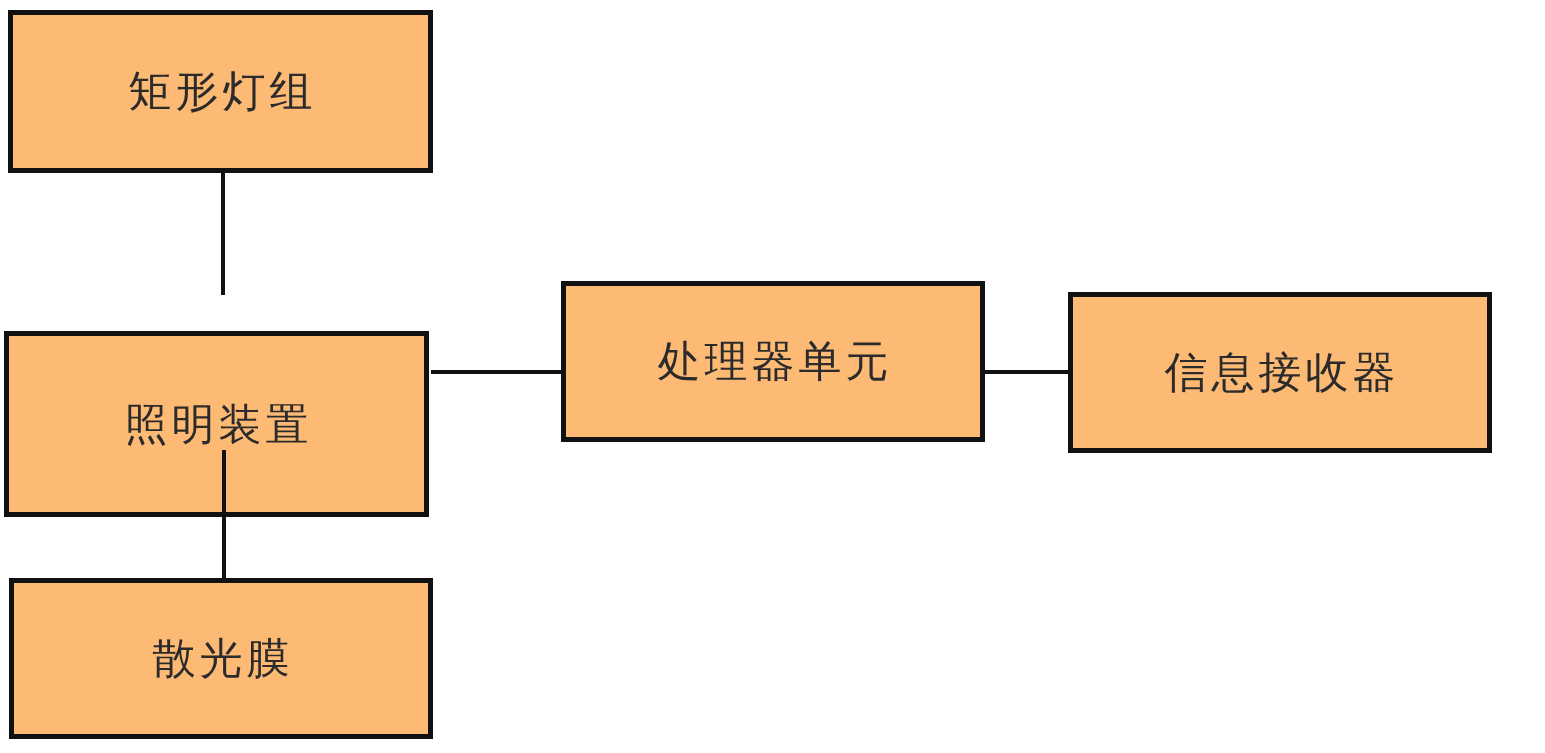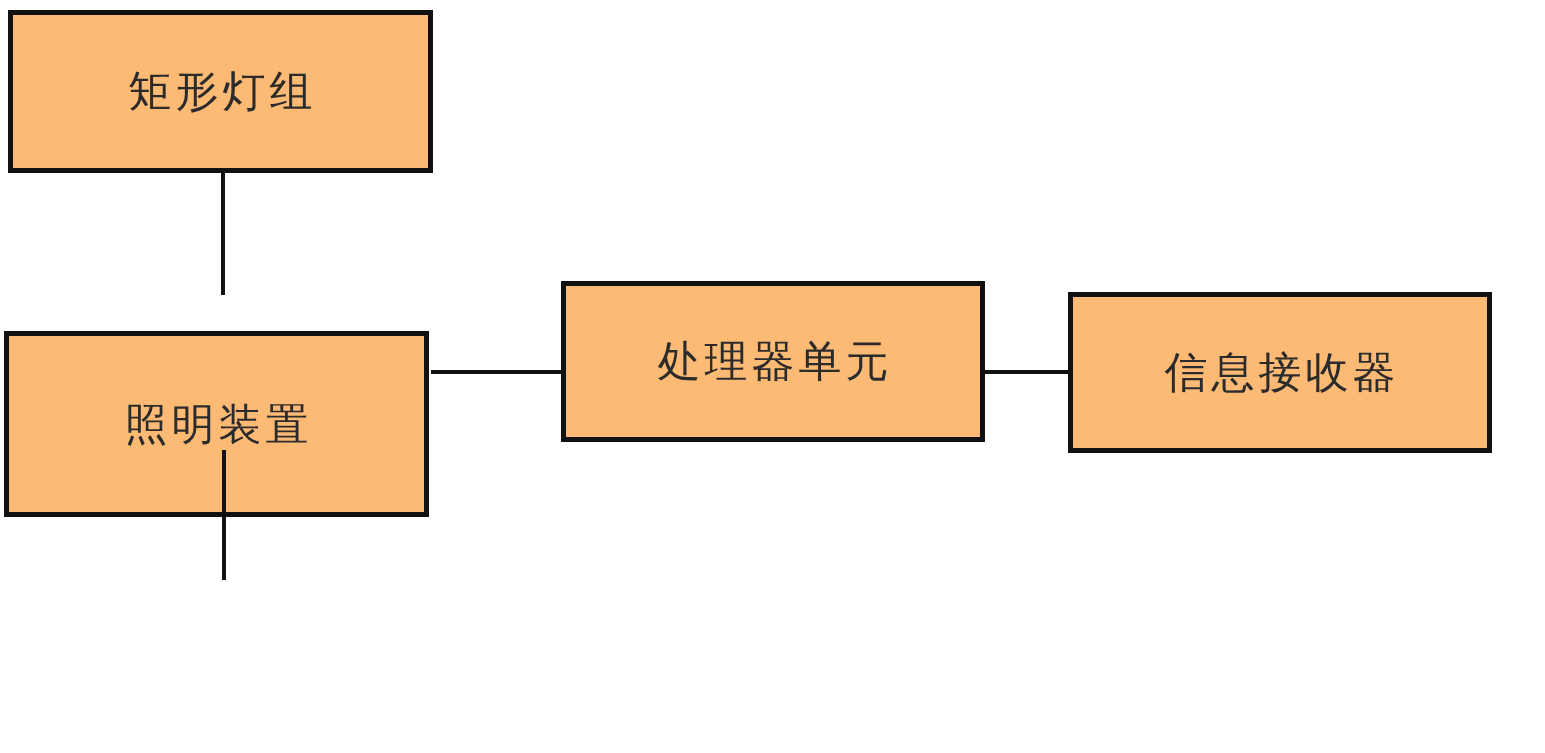--- a/index.html
+++ b/index.html
@@ -79,14 +79,17 @@
   </div>
 
   <div class="connector h" id="conn-processor-to-receiver"></div>
 
   <div class="node" id="node-info-receiver">
     <span class="node-label">信息接收器</span>
   </div>
 
   <div class="connector v" id="conn-lighting-to-diffuser"></div>
 
+  <div class="node" id="node-diffuser-film">
+    <span class="node-label">散光膜</span>
+  </div>
 
 </div>
 
 </body></html>

